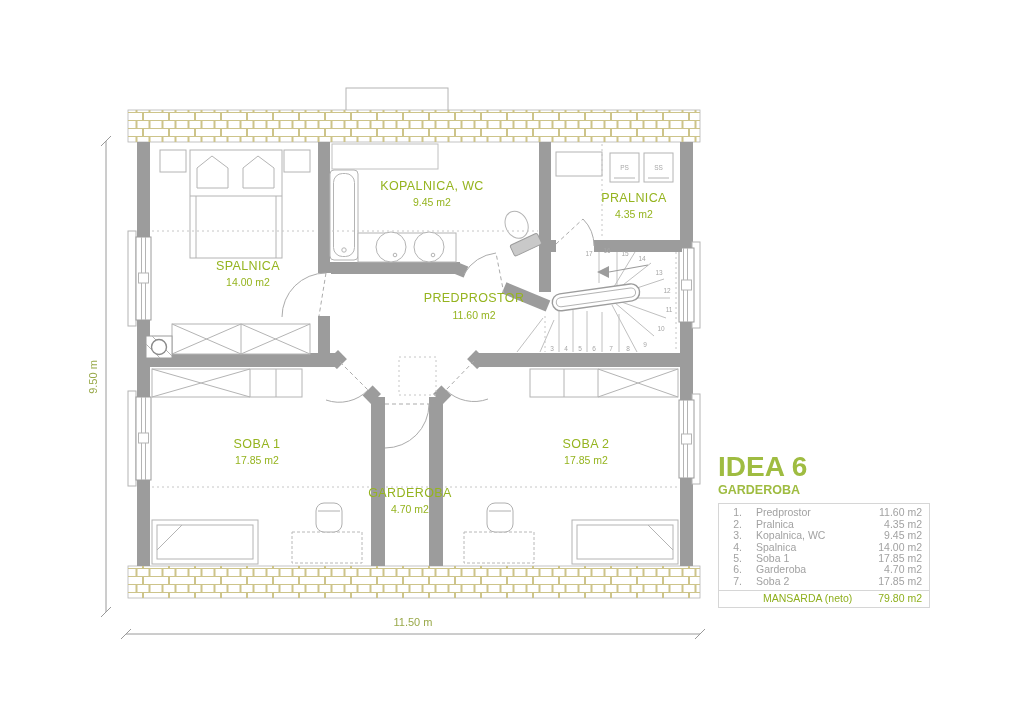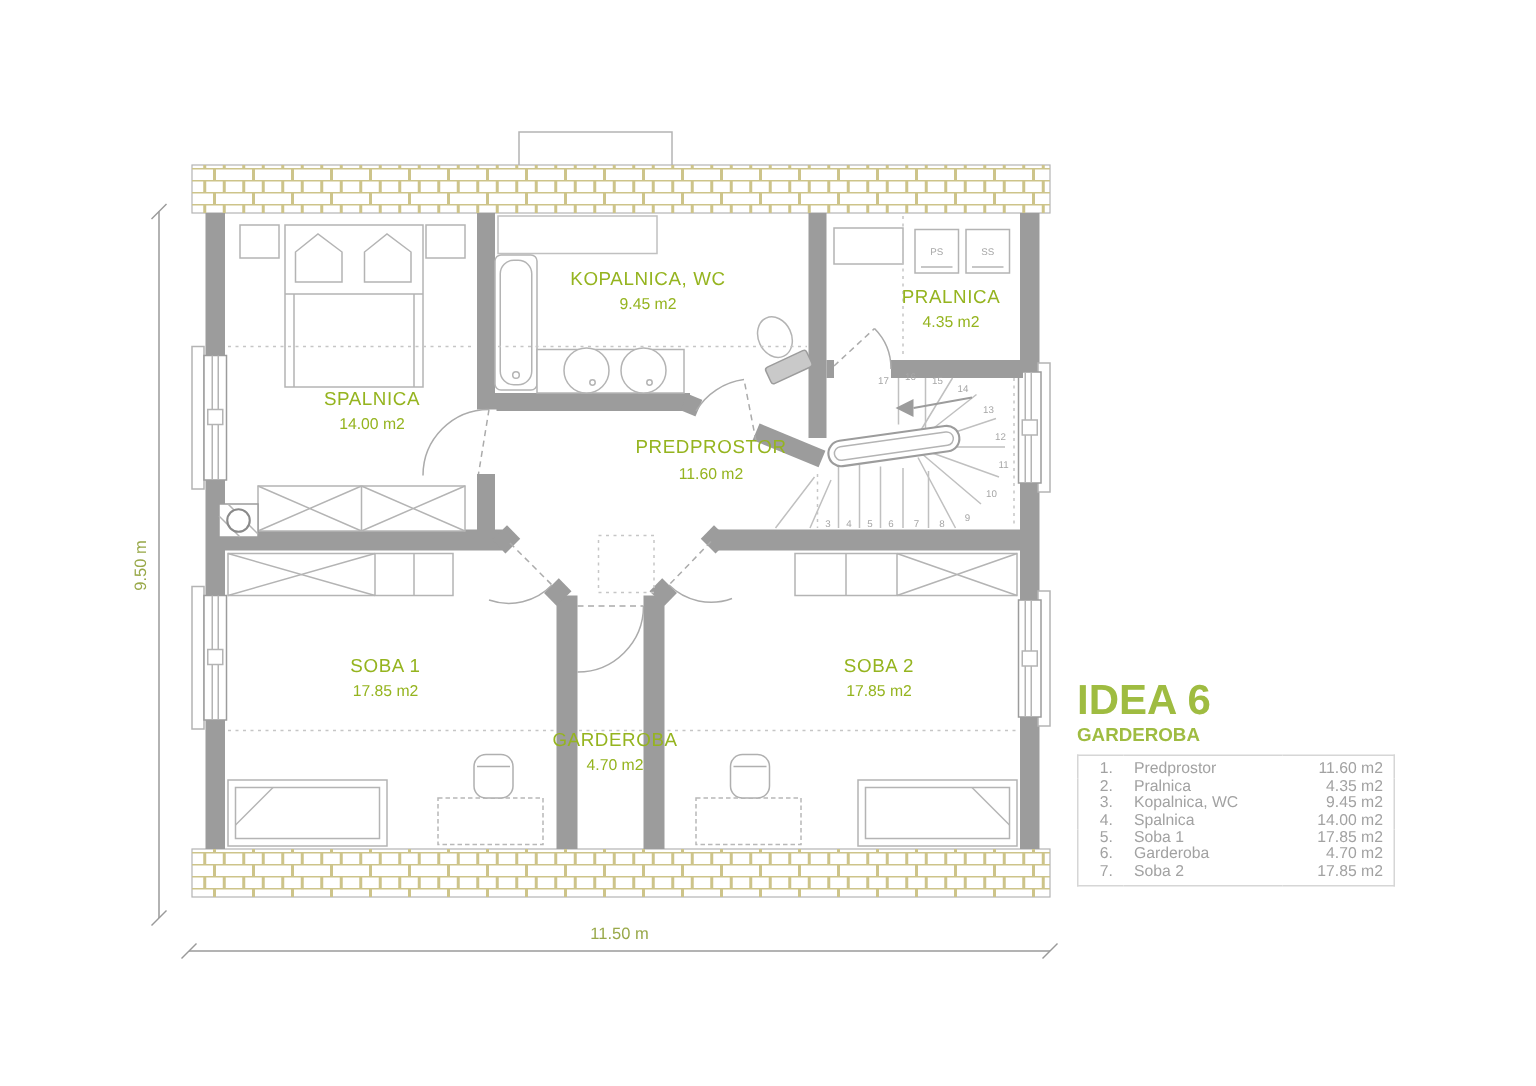--- a/index.html
+++ b/index.html
@@ -327,17 +327,22 @@
       <tr>
         <td class="col-num">6.</td>
         <td class="col-name">Garderoba</td>
         <td class="col-area">4.70 m2</td>
       </tr>
       <tr class="last-row">
         <td class="col-num">7.</td>
         <td class="col-name">Soba 2</td>
         <td class="col-area">17.85 m2</td>
       </tr>
+      <tr class="total-row">
+        <td class="col-num"></td>
+        <td class="col-name">MANSARDA (neto)</td>
+        <td class="col-area">79.80 m2</td>
+      </tr>
     </tbody>
   </table>
 </div>
 
 </div>
 
 </body></html>

